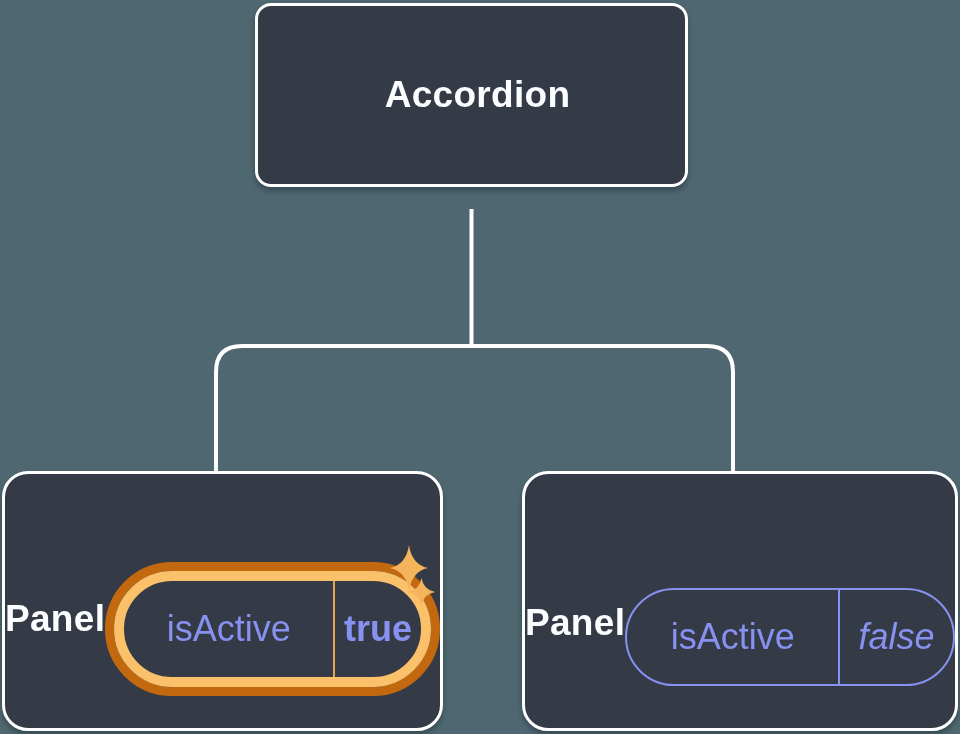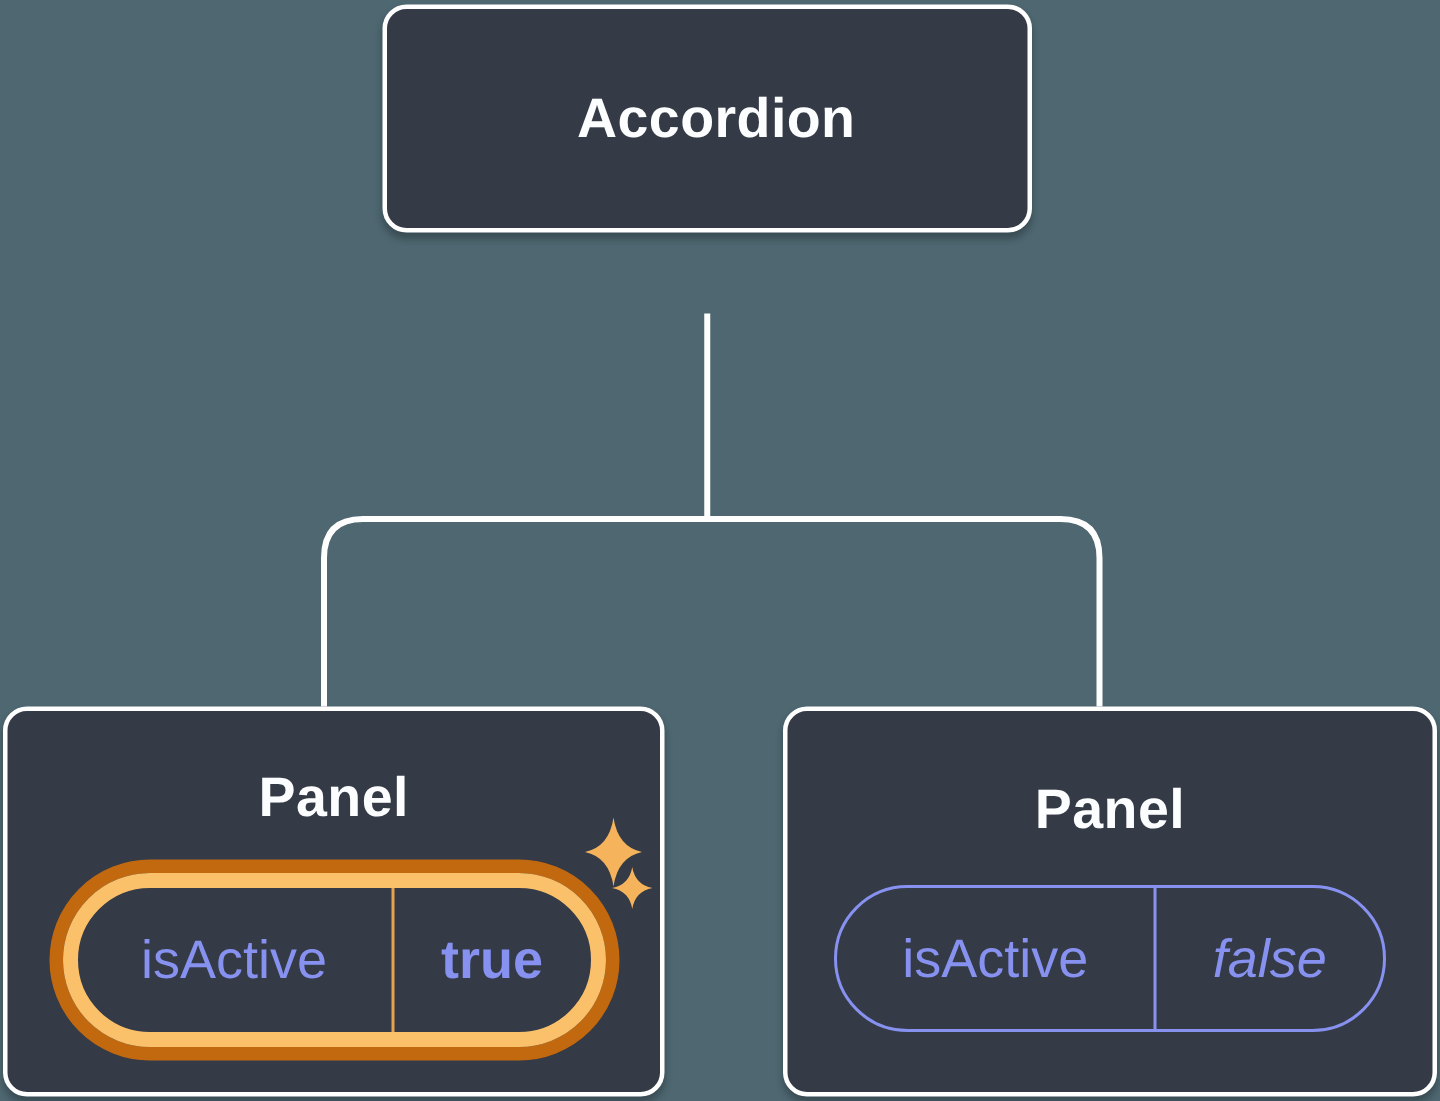--- a/index.html
+++ b/index.html
@@ -23,25 +23,25 @@
     box-shadow: 0 4px 5px rgba(20,25,35,0.35);
   }
   .node-title {
     color: #FCFDFE;
     font-size: 37px;
     font-weight: 600;
     line-height: 44px;
     letter-spacing: 0.3px;
   }
   #accordion-node {
-    left: 255px; top: 3px; width: 433px; height: 152px;
+    left: 255px; top: 3px; width: 433px; height: 184px;
     display: flex; align-items: center; justify-content: center; padding-left: 12px;
   }
   .panel {
-    display: flex; flex-direction: column; align-items: center;
+    display: flex; align-items: center; border-radius: 26px;
   }
   #panel-node-active {
     left: 2px; top: 471px; width: 441px; height: 260px;
     padding-top: 36px;
   }
   #panel-node-inactive {
     left: 522px; top: 471px; width: 436px; height: 260px;
     padding-top: 44px;
   }
   

